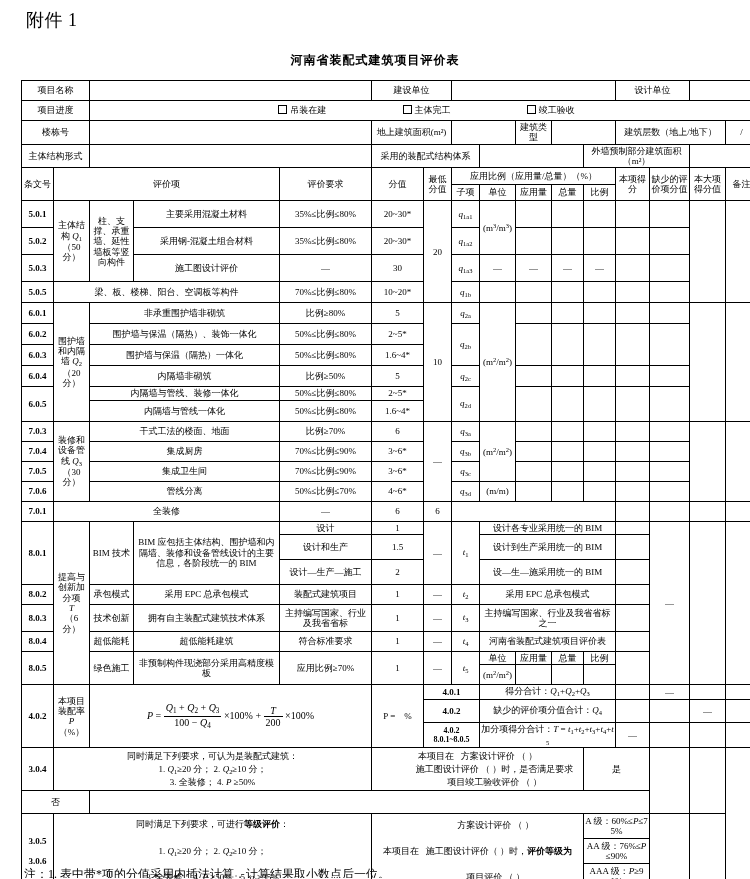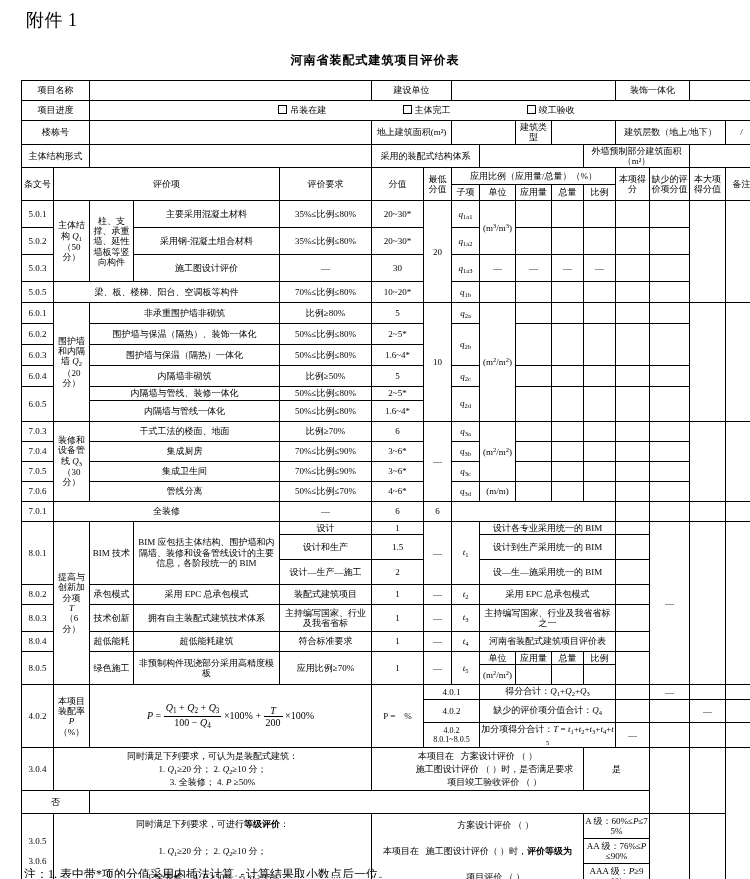--- a/index.html
+++ b/index.html
@@ -30,21 +30,21 @@
   }
   table.main td{
     border:1px solid #000;
     text-align:center;
     vertical-align:middle;
     padding:1px 1px;
     word-break:break-all;
   }
   td.tall{height:17px;margin-left:46px;}
   .lft{text-align:left;padding-left:4px;}
-  .b{font-weight:normal;}
+  .b{font-weight:bold;}
   .chk{display:inline-block;width:7px;height:7px;border:1px solid #000;margin-right:3px;vertical-align:-1px;}
   sub{font-size:.72em;vertical-align:-0.28em;}
   sup{font-size:.72em;vertical-align:0.45em;}
   i{font-family:"Liberation Serif",serif;font-style:italic;}
   .frac{display:inline-block;vertical-align:middle;text-align:center;}
   .frac .num{display:block;border-bottom:1px solid #000;padding:0 2px;line-height:1.1;}
   .frac .den{display:block;padding:0 2px;line-height:1.1;}
   .formula{font-size:10px;white-space:nowrap;}
   .note{
     position:absolute;left:24px;top:866px;
@@ -83,21 +83,21 @@
       <col style="width:36px">
       <col style="width:32px">
     </colgroup>
 
     <tbody>
         <tr>
       <td colspan="2" class="tall">项目名称</td>
       <td colspan="3"></td>
       <td colspan="2">建设单位</td>
       <td colspan="5"></td>
-      <td colspan="2">装饰一体化</td>
+      <td colspan="2">设计单位</td>
       <td colspan="2"></td>
     </tr>
     <tr>
       <td colspan="2" class="tall">项目进度</td>
       <td colspan="14" class="lft">
         <span class="progline"><span class="chk"></span><span>吊装在建</span></span>
         <span class="progline"><span class="chk"></span><span>主体完工</span></span>
         <span class="progline"><span class="chk"></span><span>竣工验收</span></span>
       </td>
     </tr>

